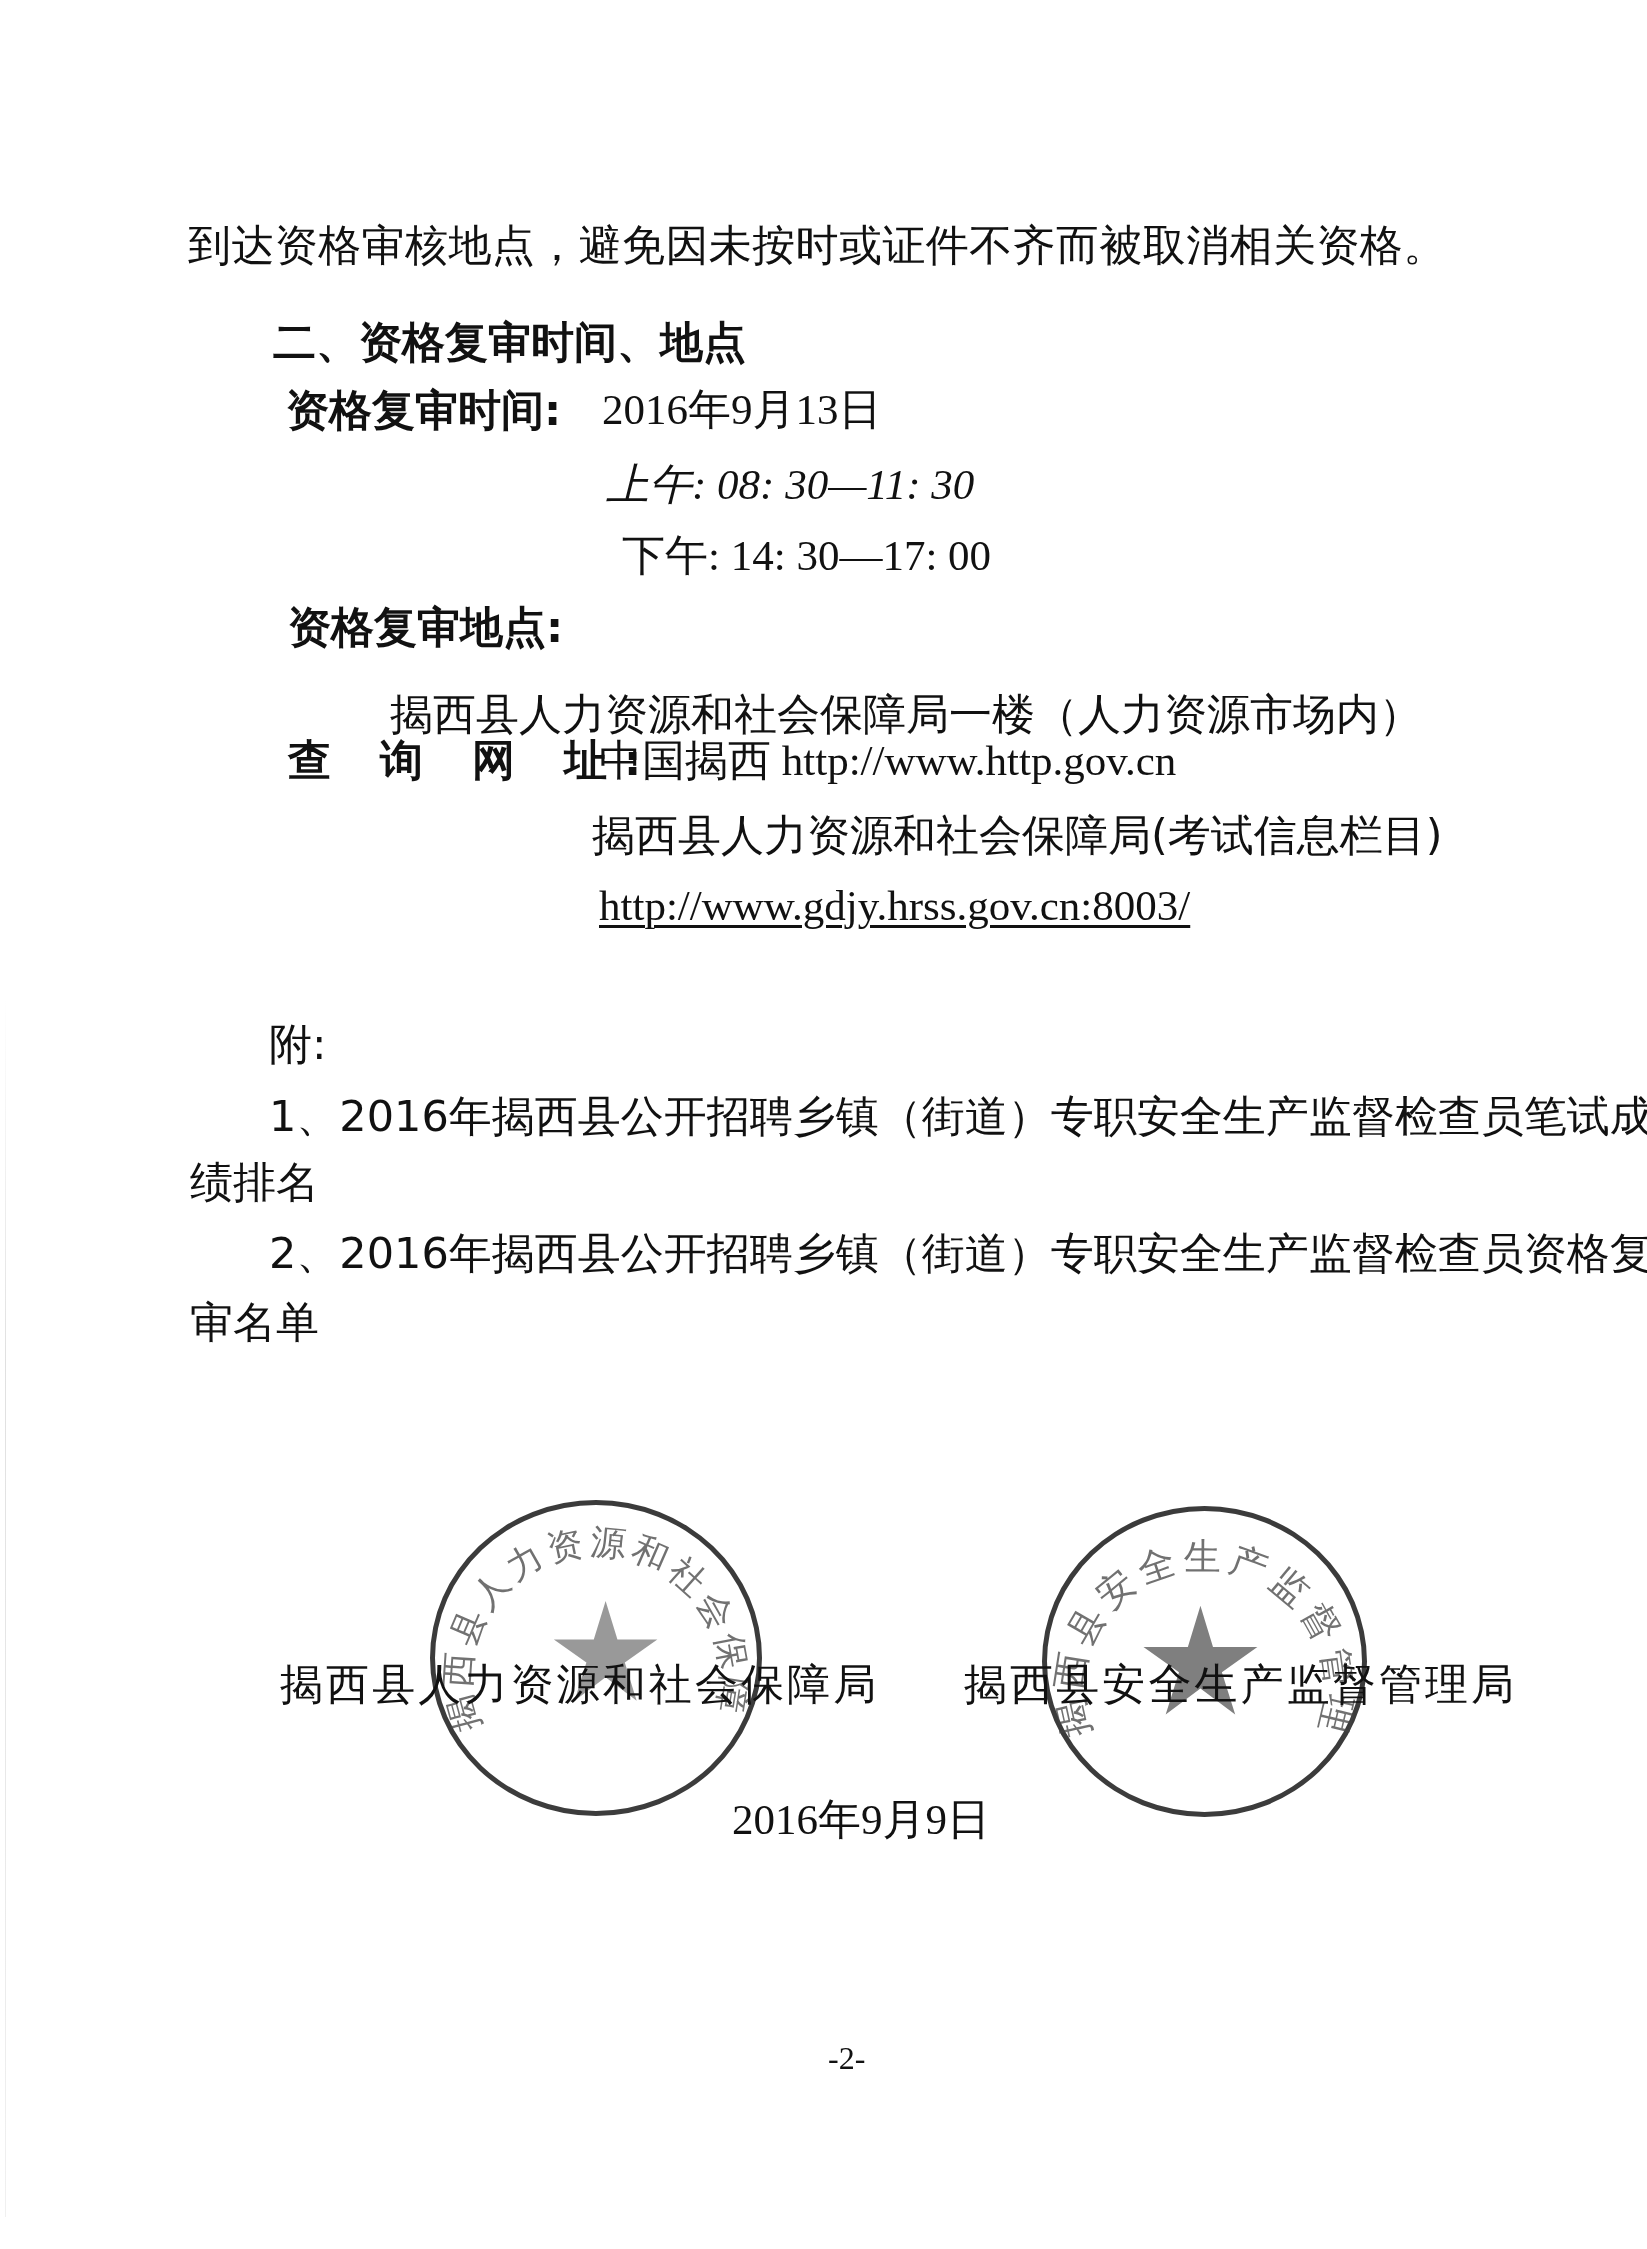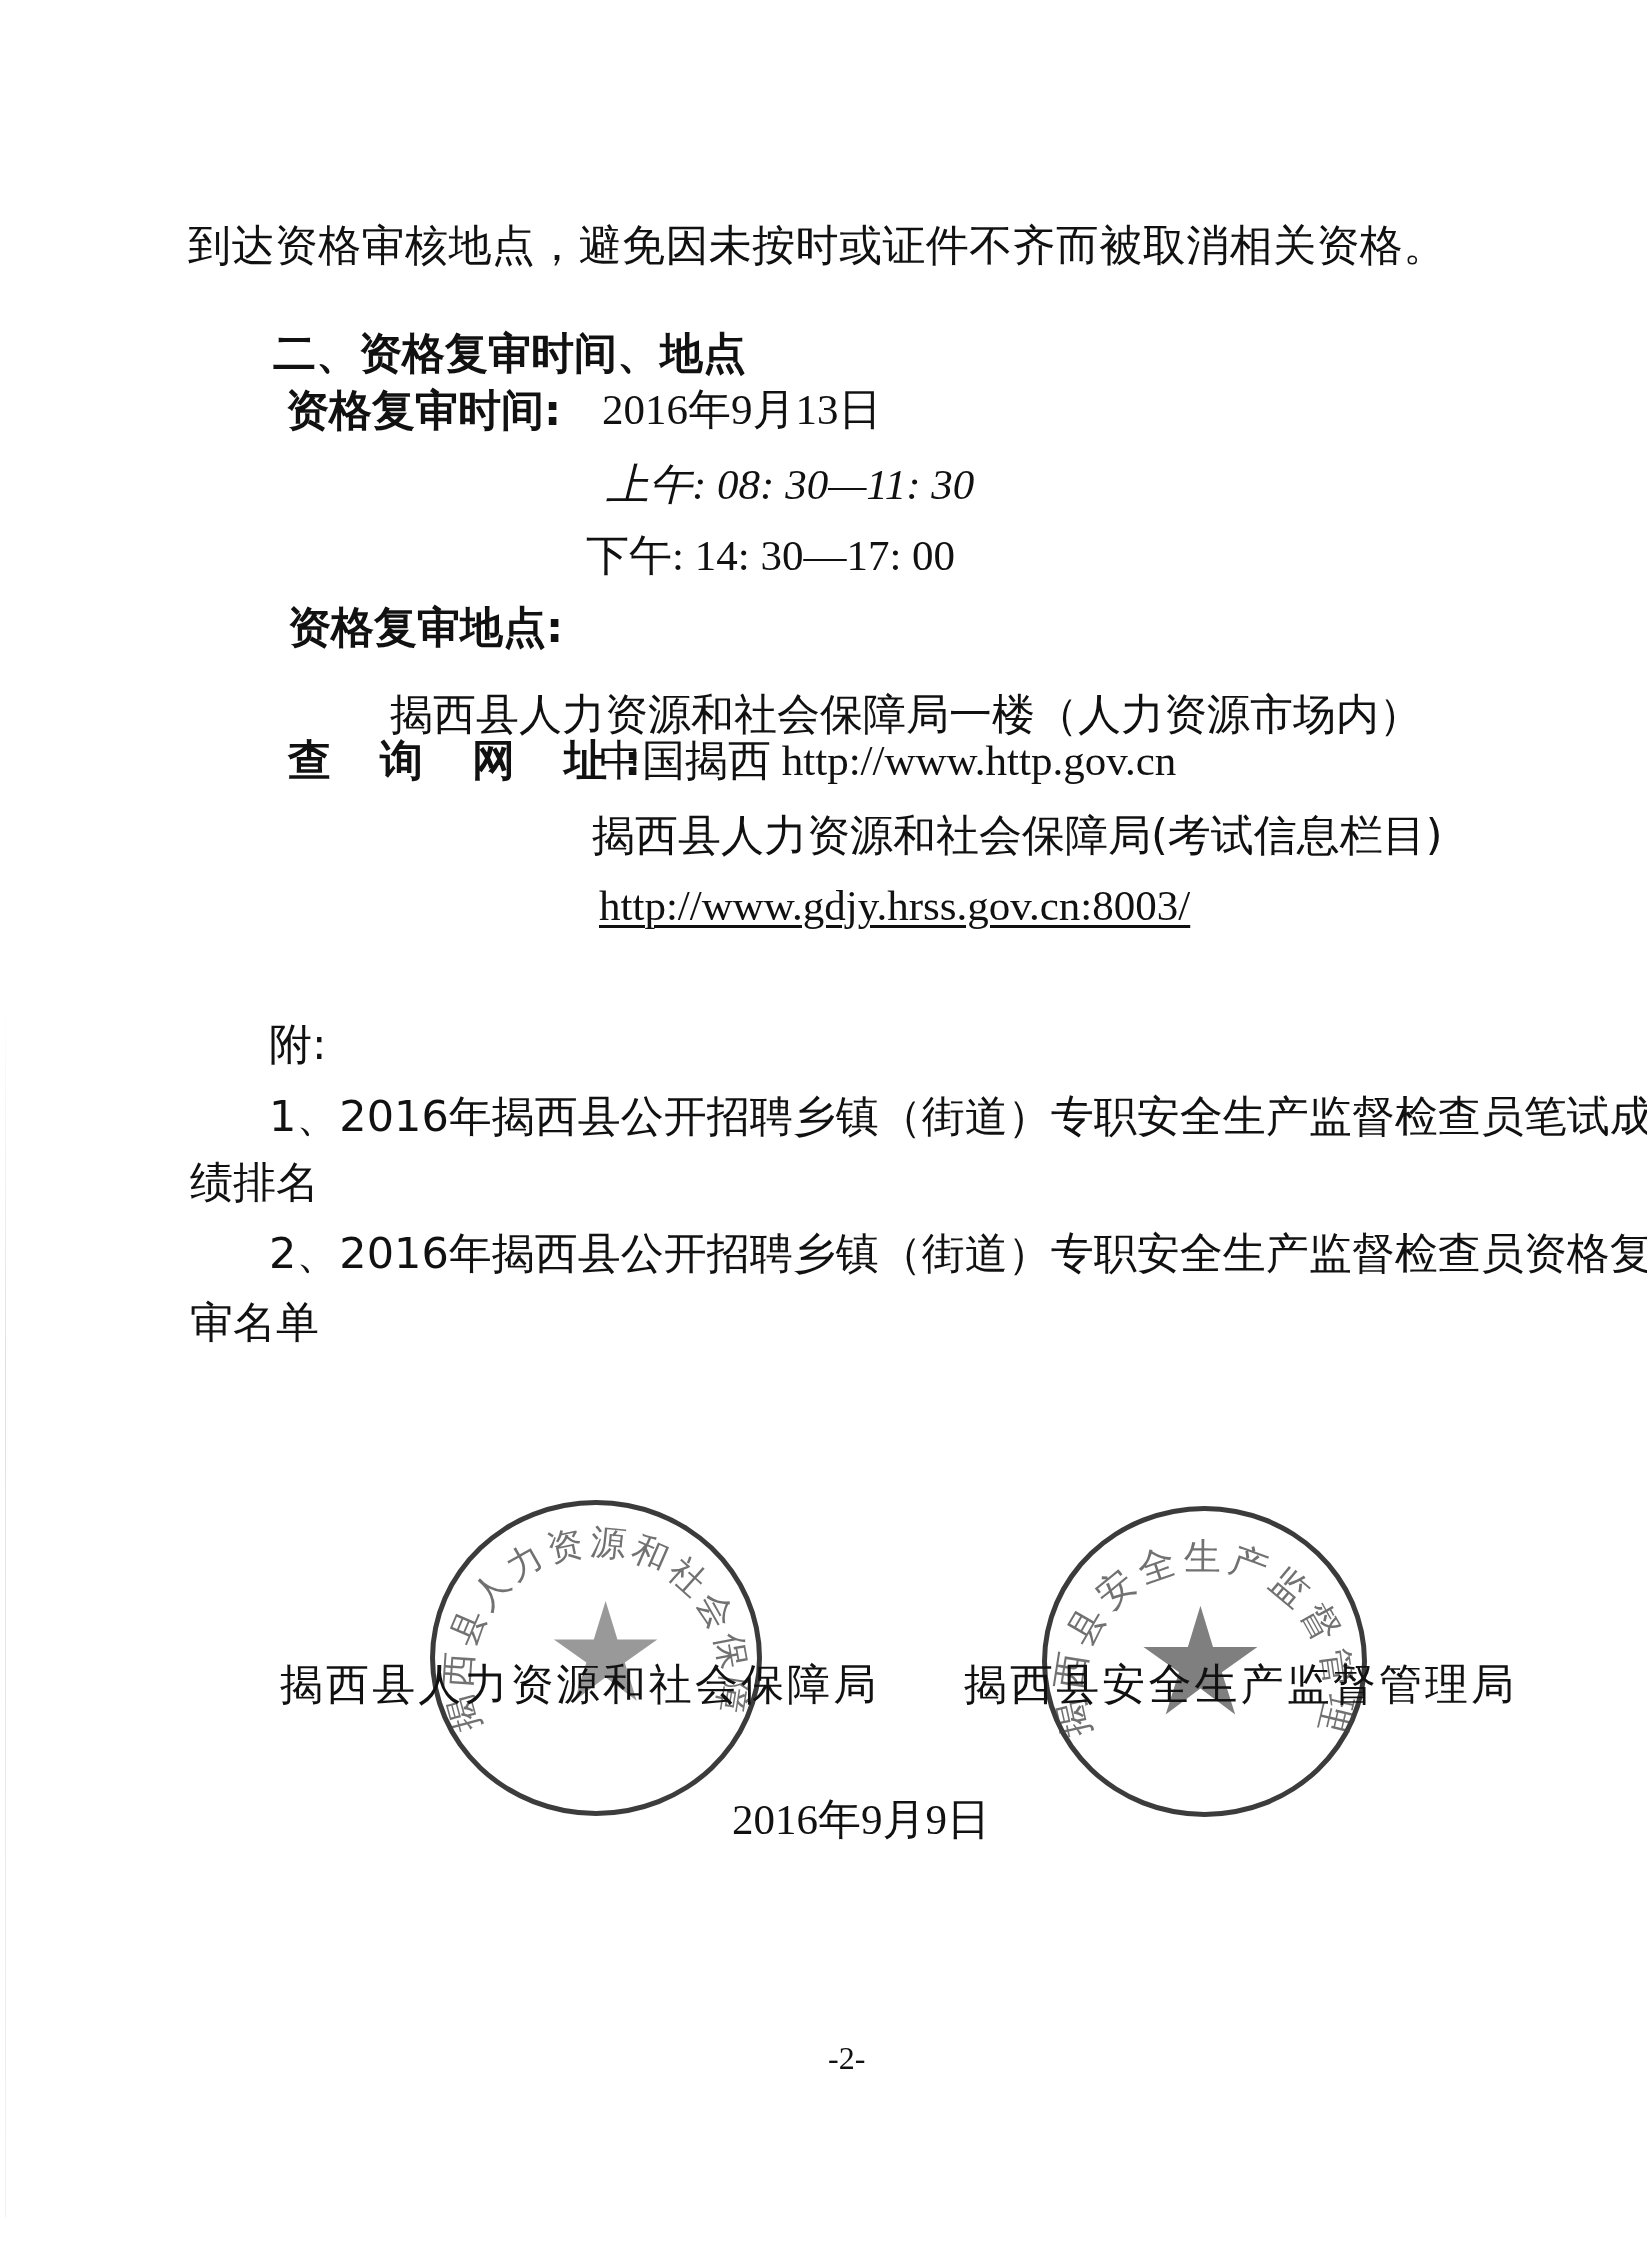--- a/index.html
+++ b/index.html
@@ -17,26 +17,26 @@
   .page-number { position: absolute; font-size: 32px; line-height: 34px; left: 828px; top: 2041px;
                  font-family: "Liberation Serif", serif; }
 </style>
 </head>
 <body>
 
 <div class="scan-edge"></div>
 
 <div class="line hei" style="left:188px; top:222px; letter-spacing:0.4px;">到达资格审核地点，避免因未按时或证件不齐而被取消相关资格。</div>
 
-<div class="line bold" style="left:273px; top:330px;">二、资格复审时间、地点</div>
+<div class="line bold" style="left:273px; top:319px;">二、资格复审时间、地点</div>
 
 <div class="line bold" style="left:286px; top:387px;">资格复审时间:</div>
 <div class="line" style="left:602px; top:387px;">2016年9月13日</div>
 <div class="line" style="left:606px; top:462px;font-style:italic;">上午: 08: 30—11: 30</div>
-<div class="line" style="left:586px; top:533px;">下午: 14: 30—17: 00</div>
+<div class="line" style="left:622px; top:533px;">下午: 14: 30—17: 00</div>
 
 <div class="line bold" style="left:288px; top:604px;">资格复审地点:</div>
 <div class="line hei" style="left:390px; top:691px;">揭西县人力资源和社会保障局一楼（人力资源市场内）</div>
 
 <div class="line bold" style="left:288px; top:737px; letter-spacing:17px;">查 询 网 址:</div>
 <div class="line" style="left:599px; top:737px;">
   <span class="hei">中国揭西</span>
   <span>http://www.http.gov.cn</span>
 </div>
 <div class="line hei" style="left:592px; top:812px;">揭西县人力资源和社会保障局(考试信息栏目)</div>

